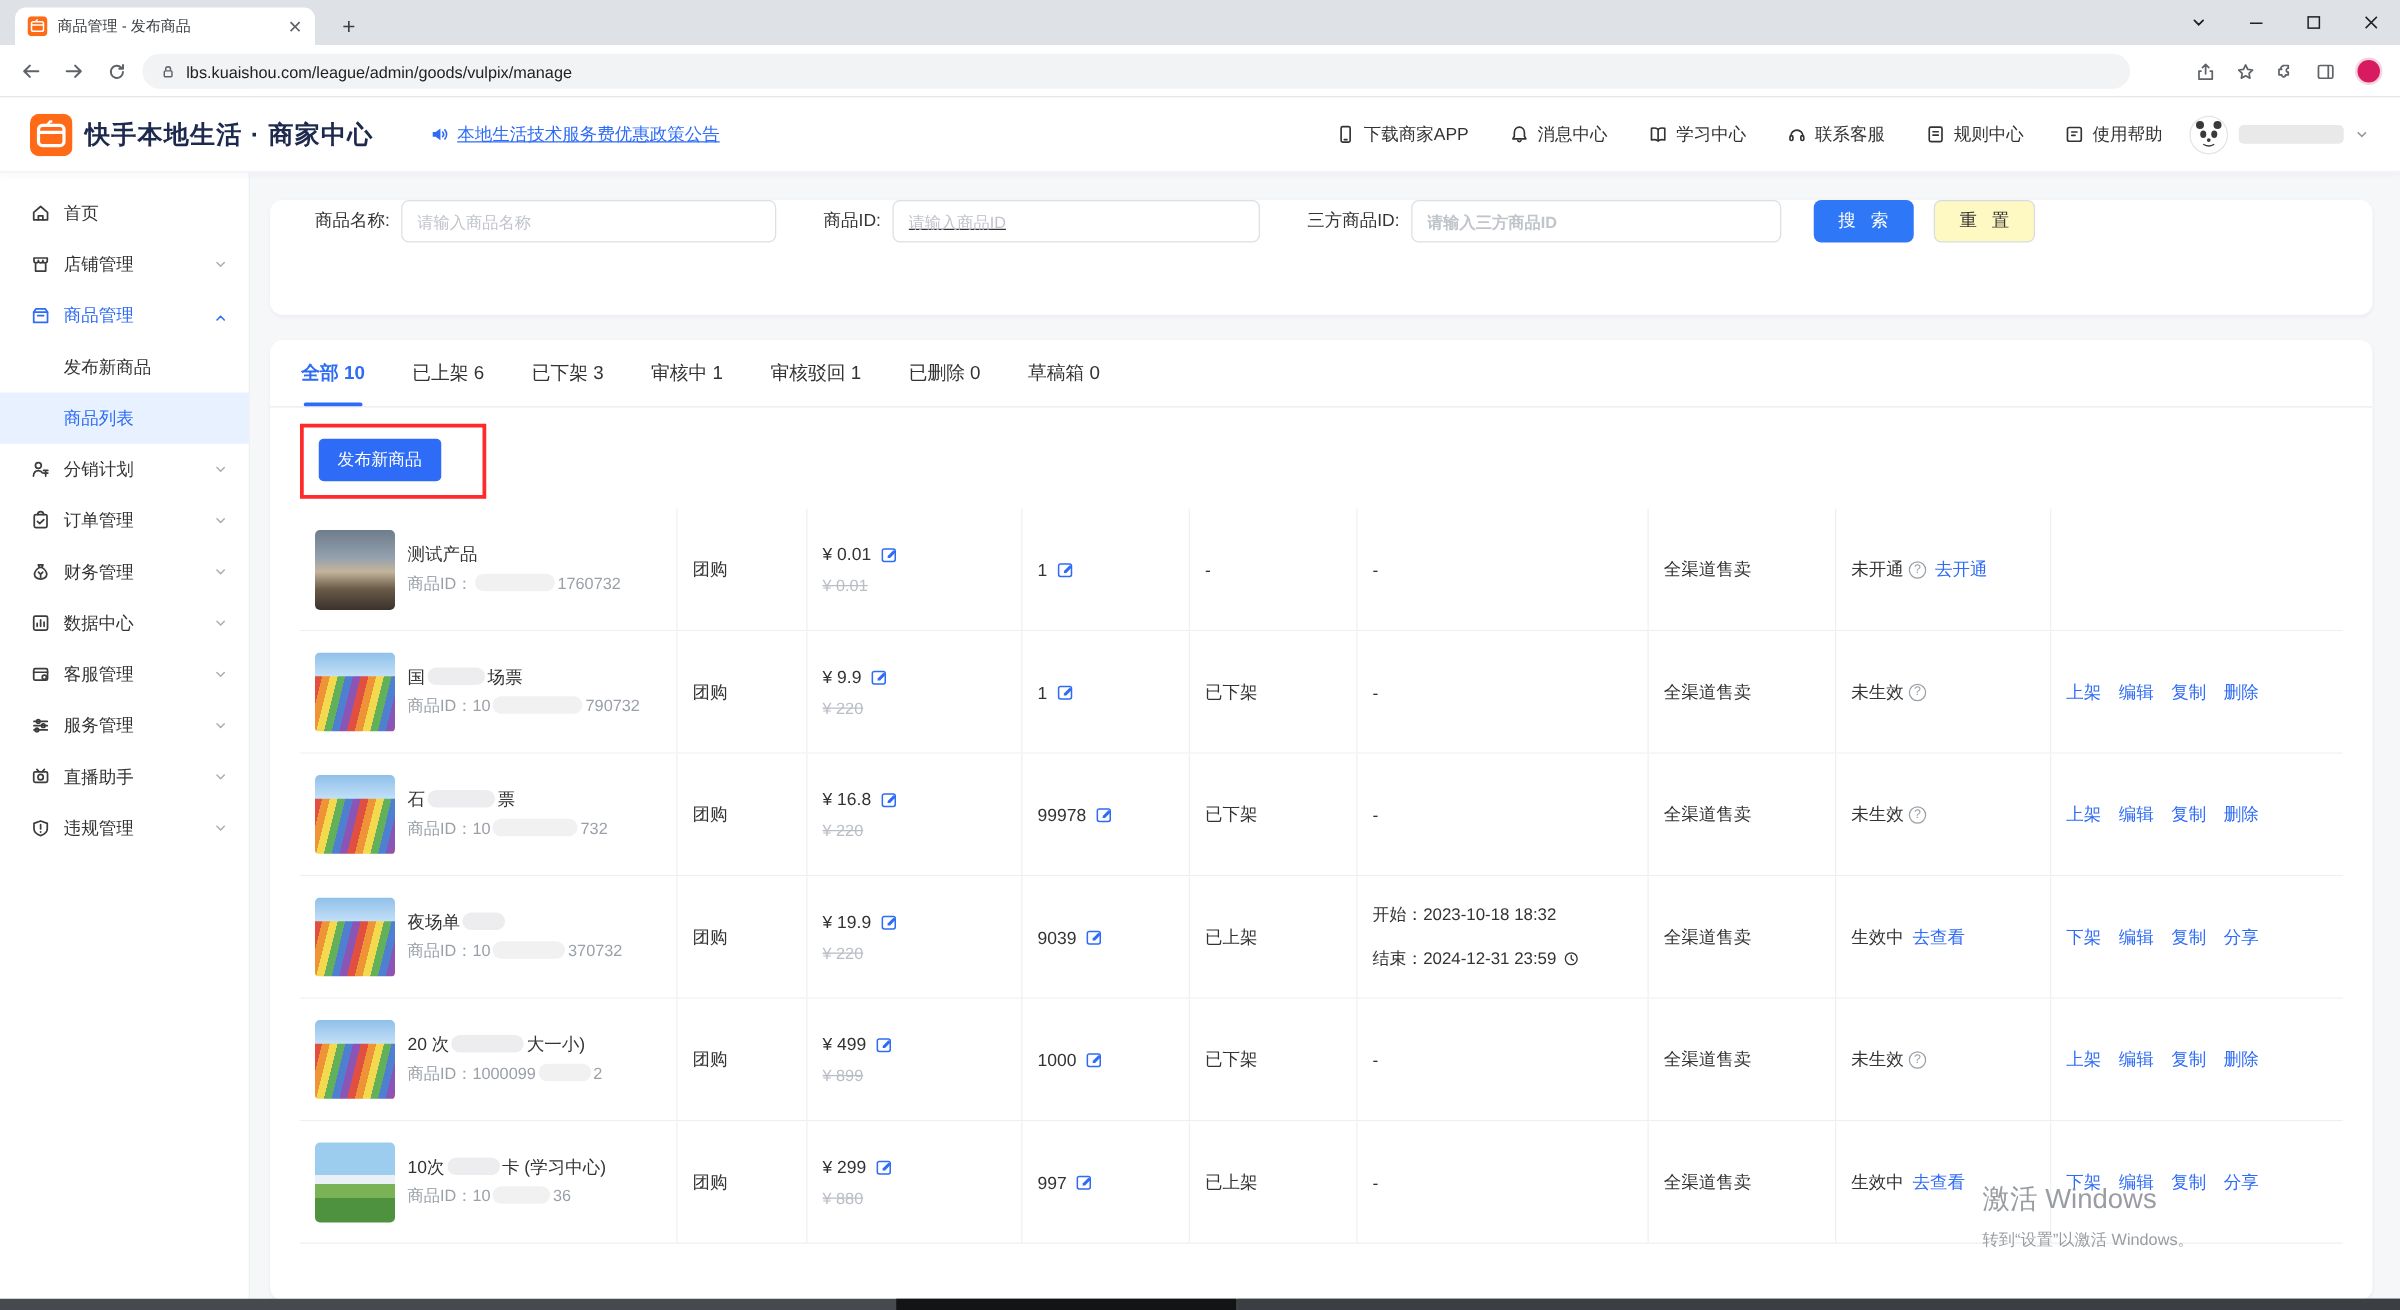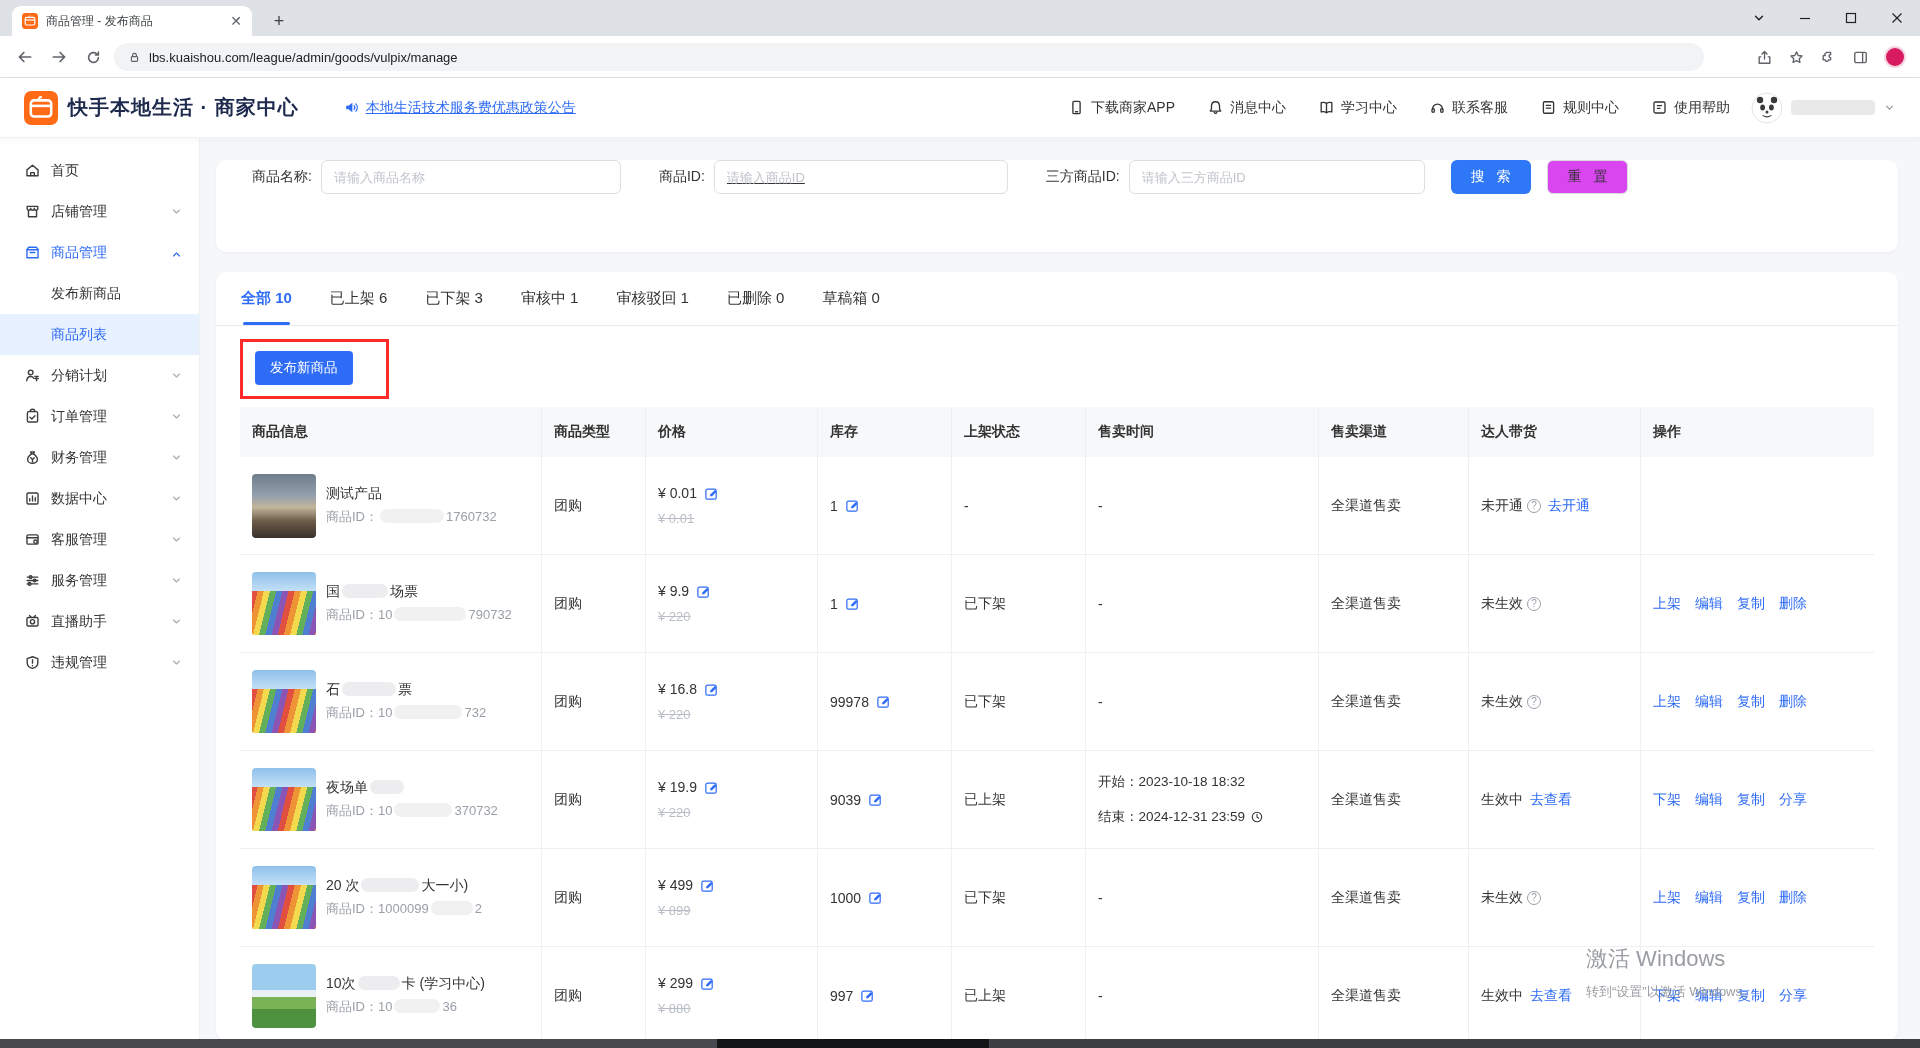--- a/index.html
+++ b/index.html
@@ -49,21 +49,21 @@
 
   .main { flex:1; position:relative; background:#f6f7f9; padding:22px 22px 0 16px; overflow:hidden; }
   .card { background:#fff; border-radius:10px; box-shadow:0 1px 3px rgba(15,35,95,.05); }
   .filter-card { height:92px; display:flex; align-items:flex-start; padding:0 36px; }
   .fgroup { display:flex; align-items:center; gap:9px; }
   .flabel { font-size:14px; color:#333; white-space:nowrap; }
   .finput { height:34px; border:1px solid #dcdfe3; border-radius:6px; padding:0 12px; font-size:13px; color:#333; outline:none; }
   .finput::placeholder { color:#c0c4cb; }
   .btn { height:34px; border-radius:6px; font-size:14px; cursor:pointer; border:none; letter-spacing:4px; padding:0 16px 0 20px; }
   .btn-primary { background:#2e77f6; color:#fff; }
-  .btn-plain { background:#d946ef; border:1px solid #d8dbe0; color:#333; }
+  .btn-plain { background:#fef9c3; border:1px solid #d8dbe0; color:#333; }
 
   .list-card { margin-top:20px; height:768px; overflow:hidden; }
   .tabs-row { height:54px; border-bottom:1px solid #e9ebef; display:flex; align-items:center; gap:38px; padding:0 25px; }
   .tab-item { font-size:15px; color:#333; height:100%; display:flex; align-items:center; position:relative; cursor:pointer; white-space:nowrap; }
   .tab-item.active { color:#2e6bf6; font-weight:600; }
   .tab-item.active::after { content:""; position:absolute; left:2px; right:2px; bottom:0; height:3px; background:#2e6bf6; border-radius:2px; }
 
   .publish-zone { padding:13px 24px 6px; }
   .red-box { display:inline-block; border:3px solid #ff2b2b; padding:9px 33px 11px 12px; }
   .publish-btn { background:#2e6bf6; color:#fff; border:none; border-radius:4px; height:34px; padding:0 15px; font-size:13.5px; cursor:pointer; white-space:nowrap; }
@@ -484,21 +484,21 @@
         <div class="fgroup">
           <span class="flabel">商品名称:</span>
           <input class="finput" style="width: 300px;" placeholder="请输入商品名称">
         </div>
         <div class="fgroup" style="margin-left:38px">
           <span class="flabel">商品ID:</span>
           <input class="finput" style="width: 294px; text-decoration: underline;" placeholder="请输入商品ID">
         </div>
         <div class="fgroup" style="margin-left:38px">
           <span class="flabel">三方商品ID:</span>
-          <input class="finput" style="width: 296px;" placeholder="请输入三方商品ID">
+          <input class="finput" style="width: 296px; font-weight: bold;" placeholder="请输入三方商品ID">
         </div>
         <button class="btn btn-primary" style="margin-left:26px">搜 索</button>
         <button class="btn btn-plain" style="margin-left:16px">重 置</button>
       </div>
 
       <div class="card list-card">
         <div class="tabs-row" id="tabsrow">
             <span class="tab-item active">全部 10</span>
             <span class="tab-item">已上架 6</span>
             <span class="tab-item">已下架 3</span>
@@ -506,31 +506,20 @@
             <span class="tab-item">审核驳回 1</span>
             <span class="tab-item">已删除 0</span>
             <span class="tab-item">草稿箱 0</span>
           </div>
         <div class="publish-zone">
           <div class="red-box">
             <button class="publish-btn">发布新商品</button>
           </div>
         </div>
         <div class="table" id="table">
-            <div class="trow thead">
-              <div class="cell">商品信息</div>
-              <div class="cell">商品类型</div>
-              <div class="cell">价格</div>
-              <div class="cell">库存</div>
-              <div class="cell">上架状态</div>
-              <div class="cell">售卖时间</div>
-              <div class="cell">售卖渠道</div>
-              <div class="cell">达人带货</div>
-              <div class="cell">操作</div>
-            </div>
             <div class="trow body">
               <div class="cell prod">
                 <div class="pimg beach"></div>
                 <div class="pinfo">
                   <div class="pname"><span>测试产品</span></div>
                   <div class="pid"><span>商品ID：</span><span class="blur" style="width:64px"></span><span>1760732</span></div>
                 </div>
               </div>
               <div class="cell">
                 <span>团购</span>

